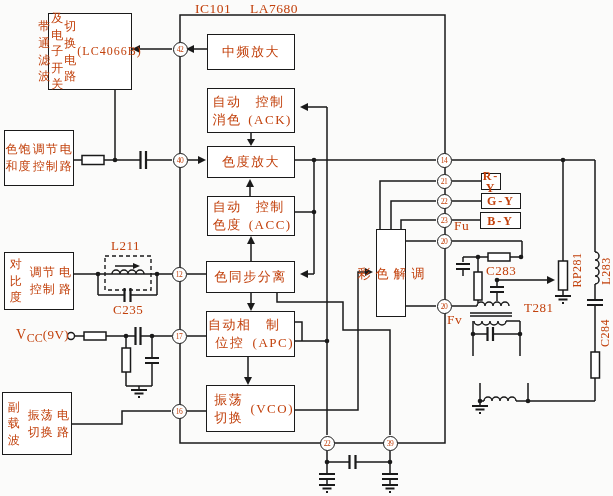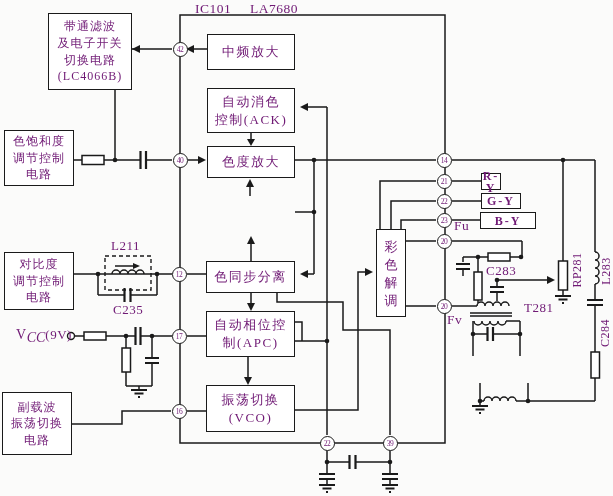--- a/index.html
+++ b/index.html
@@ -1,31 +1,31 @@
 <!DOCTYPE html>
 <html><head>
 <meta charset="utf-8">
 <style>
   html,body{margin:0;padding:0;background:#e8e8e8;}
   .stage{position:relative;width:613px;height:496px;background:#fbfbfa;overflow:hidden;
-         font-family:"Liberation Serif","DejaVu Serif",serif;color:#701a75;}
+         font-family:"Liberation Serif","DejaVu Serif",serif;color:#c2410c;}
   .wires{position:absolute;left:0;top:0;z-index:1;}
   .blk{position:absolute;border:1.6px solid #1a1a1a;background:#fff;box-sizing:border-box;
-       display:flex;flex-direction:column;align-items:center;justify-content:center;
+       display:flex;flex-direction:row;align-items:center;justify-content:center;
        font-size:13px;line-height:1.38;letter-spacing:1.5px;text-align:center;z-index:3;}
   .blk.small{font-size:12px;letter-spacing:1px;}
   .blk.out{font-size:12px;letter-spacing:2px;line-height:1;font-weight:bold;}
   .blk.vert{letter-spacing:0;line-height:1;gap:5px;}
   .pin{position:absolute;width:15px;height:15px;border:1.4px solid #1a1a1a;border-radius:50%;
        background:#fff;box-sizing:border-box;display:flex;align-items:center;justify-content:center;
        font-size:7.5px;letter-spacing:-0.5px;z-index:5;font-family:"Liberation Serif",serif;}
   .lbl{position:absolute;font-size:13px;letter-spacing:0.5px;z-index:4;white-space:nowrap;}
   .rot{position:absolute;width:44px;height:14px;display:flex;align-items:center;justify-content:center;
        font-size:12px;transform:rotate(-90deg);z-index:4;letter-spacing:0.5px;}
-  .sub{font-size:14px;vertical-align:-3px;letter-spacing:0;font-style:italic;}
+  .sub{font-size:12px;vertical-align:-3px;letter-spacing:0;}
 </style>
 </head>
 <body>
 
 <div class="stage">
 
   <svg class="wires" width="613" height="496" viewBox="0 0 613 496">
     <g stroke="#1a1a1a" stroke-width="1.5" fill="none">
 
       <rect x="180" y="15" width="265" height="428"></rect>
@@ -171,41 +171,45 @@
   <div class="blk" style="left:207px;top:34px;width:88px;height:36px">
     <div>中频放大</div>
   </div>
   <div class="blk" style="left:207px;top:88px;width:88px;height:45px">
     <div>自动消色</div>
     <div>控制(ACK)</div>
   </div>
   <div class="blk" style="left:207px;top:146px;width:88px;height:32px">
     <div>色度放大</div>
   </div>
+  <div class="blk" style="left:207px;top:196px;width:88px;height:40px">
+    <div>自动色度</div>
+    <div>控制(ACC)</div>
+  </div>
   <div class="blk" style="left:206px;top:311px;width:89px;height:46px">
     <div>自动相位控</div>
     <div>制(APC)</div>
   </div>
   <div class="blk" style="left:206px;top:261px;width:89px;height:32px">
     <div>色同步分离</div>
   </div>
   <div class="blk" style="left:206px;top:385px;width:89px;height:47px">
     <div>振荡切换</div>
     <div>(VCO)</div>
   </div>
   <div class="blk vert" style="left:376px;top:229px;width:30px;height:88px">
     <div>彩</div>
     <div>色</div>
     <div>解</div>
     <div>调</div>
   </div>
 
   <div class="blk out" style="left:481px;top:173px;width:20px;height:17px">R-Y</div>
   <div class="blk out" style="left:481px;top:193px;width:40px;height:16px">G-Y</div>
-  <div class="blk out" style="left:480px;top:212px;width:56px;height:17px">B-Y</div>
+  <div class="blk out" style="left:480px;top:212px;width:41px;height:17px">B-Y</div>
 
   <div class="pin" style="left:172.5px;top:41.5px">42</div>
   <div class="pin" style="left:172.5px;top:152.5px">40</div>
   <div class="pin" style="left:171.5px;top:266.5px">12</div>
   <div class="pin" style="left:171.5px;top:328.5px">17</div>
   <div class="pin" style="left:171.5px;top:403.5px">16</div>
   <div class="pin" style="left:319.5px;top:435.5px">22</div>
   <div class="pin" style="left:382.5px;top:435.5px">39</div>
   <div class="pin" style="left:436.5px;top:152.5px">14</div>
   <div class="pin" style="left:436.5px;top:173.5px">21</div>

